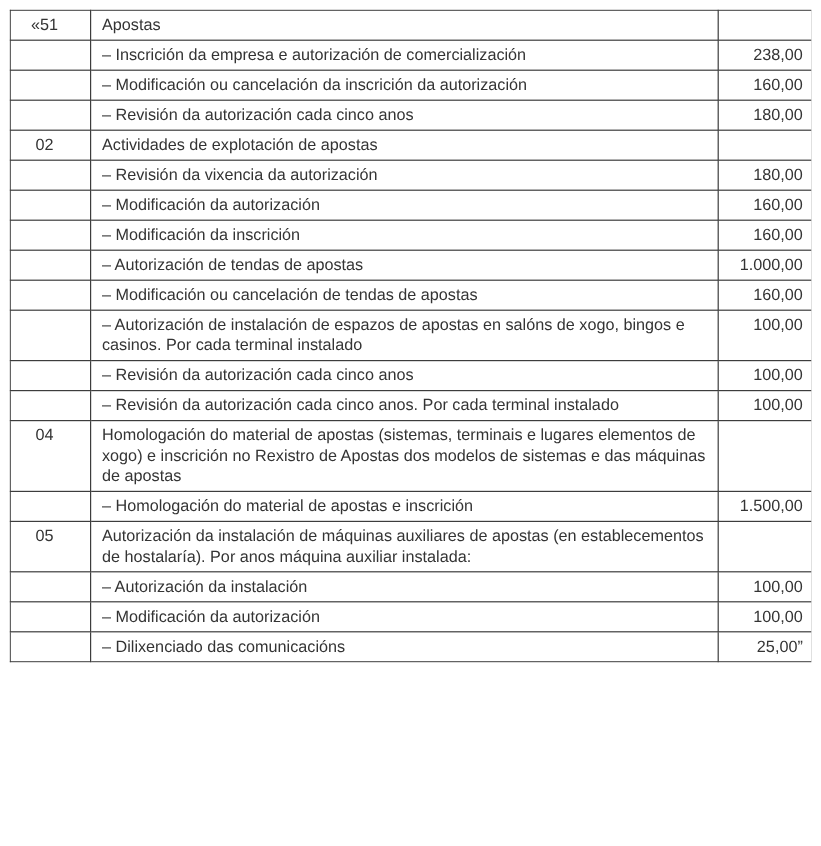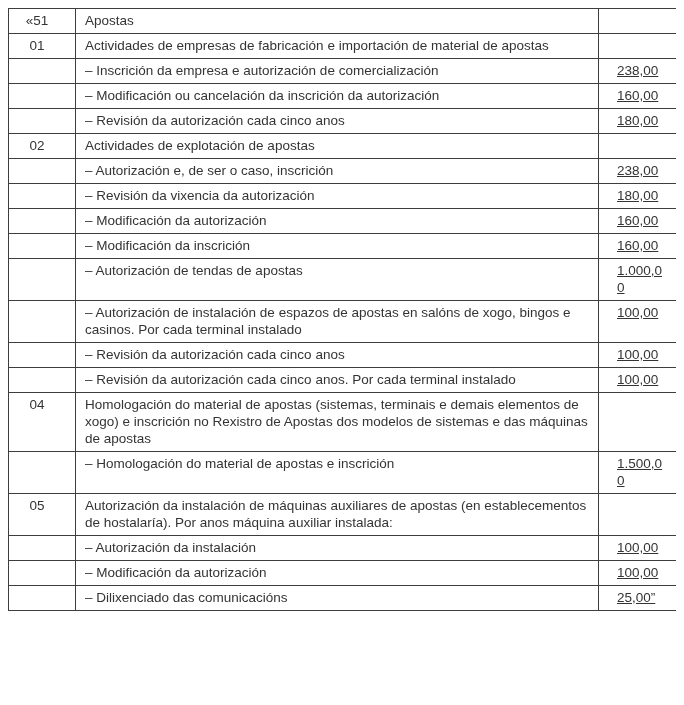--- a/index.html
+++ b/index.html
@@ -26,45 +26,39 @@
     vertical-align: top;
     overflow: hidden;
     word-wrap: break-word;
   }
   table.fee-table td.code {
     text-align: center;
     padding-left: 2px;
     padding-right: 12px;
   }
   table.fee-table td.amount {
-    text-align: left;
+    text-align: right;
     padding-right: 7px;
-    padding-left: 18px;
-    text-decoration: underline;
+    padding-left: 7px;
   }
 </style>
 </head>
 <body>
 
 <div>
   <table class="fee-table">
     <colgroup>
       <col style="width:67px">
       <col style="width:523px">
       <col style="width:78px">
     </colgroup>
     <tbody>
         <tr>
     <td class="code">«51</td>
     <td class="description">Apostas</td>
-    <td class="amount"></td>
-  </tr>
-        <tr>
-    <td class="code">01</td>
-    <td class="description">Actividades de empresas de fabricación e importación de material de apostas</td>
     <td class="amount"></td>
   </tr>
         <tr>
     <td class="code"></td>
     <td class="description">– Inscrición da empresa e autorización de comercialización</td>
     <td class="amount">238,00</td>
   </tr>
         <tr>
     <td class="code"></td>
     <td class="description">– Modificación ou cancelación da inscrición da autorización</td>
@@ -75,61 +69,61 @@
     <td class="description">– Revisión da autorización cada cinco anos</td>
     <td class="amount">180,00</td>
   </tr>
         <tr>
     <td class="code">02</td>
     <td class="description">Actividades de explotación de apostas</td>
     <td class="amount"></td>
   </tr>
         <tr>
     <td class="code"></td>
-    <td class="description">– Autorización e, de ser o caso, inscrición</td>
-    <td class="amount">238,00</td>
-  </tr>
-        <tr>
-    <td class="code"></td>
     <td class="description">– Revisión da vixencia da autorización</td>
     <td class="amount">180,00</td>
   </tr>
         <tr>
     <td class="code"></td>
     <td class="description">– Modificación da autorización</td>
     <td class="amount">160,00</td>
   </tr>
         <tr>
     <td class="code"></td>
     <td class="description">– Modificación da inscrición</td>
     <td class="amount">160,00</td>
   </tr>
         <tr>
     <td class="code"></td>
     <td class="description">– Autorización de tendas de apostas</td>
     <td class="amount">1.000,00</td>
   </tr>
         <tr>
     <td class="code"></td>
+    <td class="description">– Modificación ou cancelación de tendas de apostas</td>
+    <td class="amount">160,00</td>
+  </tr>
+        <tr>
+    <td class="code"></td>
     <td class="description">– Autorización de instalación de espazos de apostas en salóns de xogo, bingos e casinos. Por cada terminal instalado</td>
     <td class="amount">100,00</td>
   </tr>
         <tr>
     <td class="code"></td>
     <td class="description">– Revisión da autorización cada cinco anos</td>
     <td class="amount">100,00</td>
   </tr>
         <tr>
     <td class="code"></td>
     <td class="description">– Revisión da autorización cada cinco anos. Por cada terminal instalado</td>
     <td class="amount">100,00</td>
   </tr>
         <tr>
     <td class="code">04</td>
-    <td class="description">Homologación do material de apostas (sistemas, terminais e demais elementos de xogo) e inscrición no Rexistro de Apostas dos modelos de sistemas e das máquinas de apostas</td>
+    <td class="description">Homologación do material de apostas (sistemas, terminais e lugares elementos de xogo) e inscrición no Rexistro de Apostas dos modelos de sistemas e das máquinas de apostas</td>
     <td class="amount"></td>
   </tr>
         <tr>
     <td class="code"></td>
     <td class="description">– Homologación do material de apostas e inscrición</td>
     <td class="amount">1.500,00</td>
   </tr>
         <tr>
     <td class="code">05</td>
     <td class="description">Autorización da instalación de máquinas auxiliares de apostas (en establecementos de hostalaría). Por anos máquina auxiliar instalada:</td>

